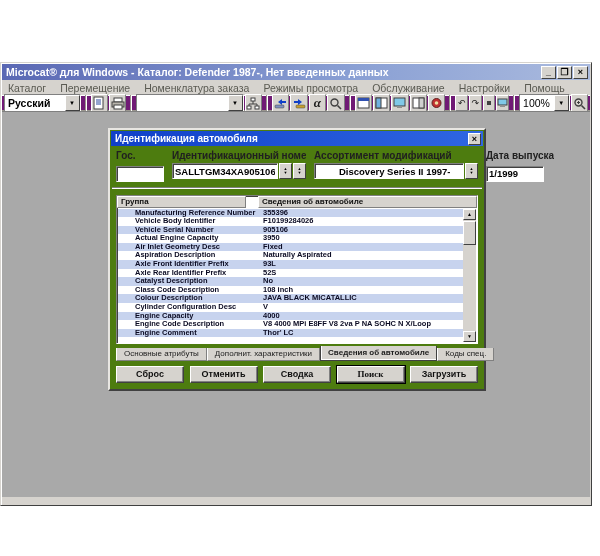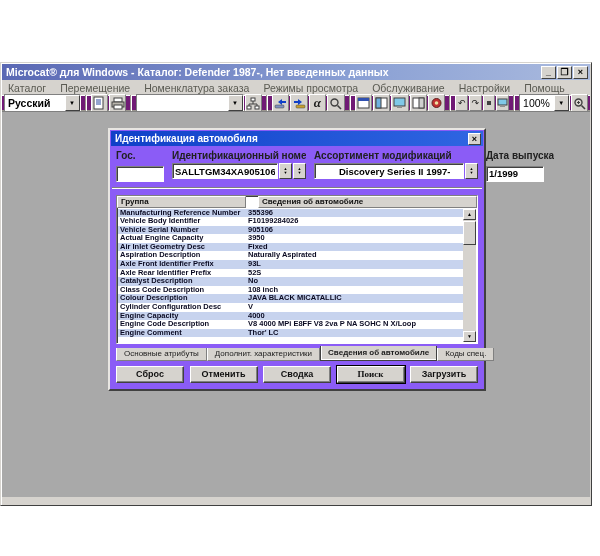--- a/index.html
+++ b/index.html
@@ -37,21 +37,21 @@
     font-size:11px; color:#202020; }
   .tb-btn.small { width:15px; height:16px; font-size:9px; }
   .tb-sep { width:0; height:17px; border-left:1px solid #9a968e; border-right:1px solid #ffffff; margin:0 3px; }
   .alpha-glyph { font-family:"Liberation Serif", serif; font-style:italic; font-weight:bold; font-size:13px; }
 
   
   .workspace { position:relative; height:386px; background:#a9a9a9; border-top:1px solid #808080; }
 
   
   .dialog { position:absolute; left:106px; top:16px; width:378px;
-    background:#8b5cf6; border:2px solid; border-color:#e8e6e2 #404040 #404040 #e8e6e2; }
+    background:#4d7c0f; border:2px solid; border-color:#e8e6e2 #404040 #404040 #e8e6e2; }
   .d-title { height:15px; display:flex; align-items:center;
     background:linear-gradient(90deg,#1040c8,#2f66e2); color:#fff; font-weight:bold;
     font-size:10px; padding:0 2px 0 4px; margin:1px; }
   .d-title-text { flex:1; }
   .d-close { width:13px; height:12px; background:#d6d3ce; border:1px solid;
     border-color:#fff #404040 #404040 #fff; color:#000; font-size:9px; line-height:10px;
     text-align:center; font-weight:bold; }
 
   .fields { display:flex; gap:8px; padding:3px 6px 5px 6px; }
   .field label { display:block; font-size:10px; font-weight:bold; color:#202020;
@@ -71,21 +71,21 @@
   .h-sep { margin:0 2px; border-top:1px solid #808080; border-bottom:1px solid #ffffff; }
 
   
   .tbl { position:relative; margin:6px 6px 0 6px; height:149px; background:#fff;
     border:1px solid; border-color:#808080 #fff #fff #808080; box-shadow:inset 1px 1px 0 #404040; }
   .t-head { display:flex; height:12px;gap:12px; }
   .t-hcell { background:#d6d3ce; border:1px solid; border-color:#fff #808080 #808080 #fff;
     font-size:8px; font-weight:bold; padding:0 3px; overflow:hidden; white-space:nowrap; color:#101010;}
   .t-hcell.c1 { width:129px; } .t-hcell.c2 { flex:1; }
   .t-body { position:absolute; left:1px; right:14px; top:13px; bottom:1px; overflow:hidden; }
-  .t-row { display:flex; height:8.6px; align-items:flex-end; }
+  .t-row { display:flex; height:8.6px; align-items:flex-end;padding-left:15px; }
   .t-row:nth-child(odd) { background:#c7d3ee; }
   .t-cell { font-size:7.5px; font-weight:bold; color:#0a0a22; white-space:nowrap;
     overflow:hidden; padding:0 2px; line-height:8.6px; }
   .t-cell.c1 { width:128px; } .t-cell.c2 { flex:1; }
   .v-scroll { position:absolute; right:1px; top:13px; bottom:1px; width:13px; background:#d6d3ce; }
   .s-btn { position:absolute; left:0; width:13px; height:11px; background:#d6d3ce; border:1px solid;
     border-color:#fff #404040 #404040 #fff; font-size:5px; text-align:center; line-height:9px; color:#000; }
   .s-btn.up { top:0; } .s-btn.down { bottom:0; }
   .s-thumb { position:absolute; left:0; top:12px; width:13px; height:24px; background:#d6d3ce;
     border:1px solid; border-color:#fff #404040 #404040 #fff; }

